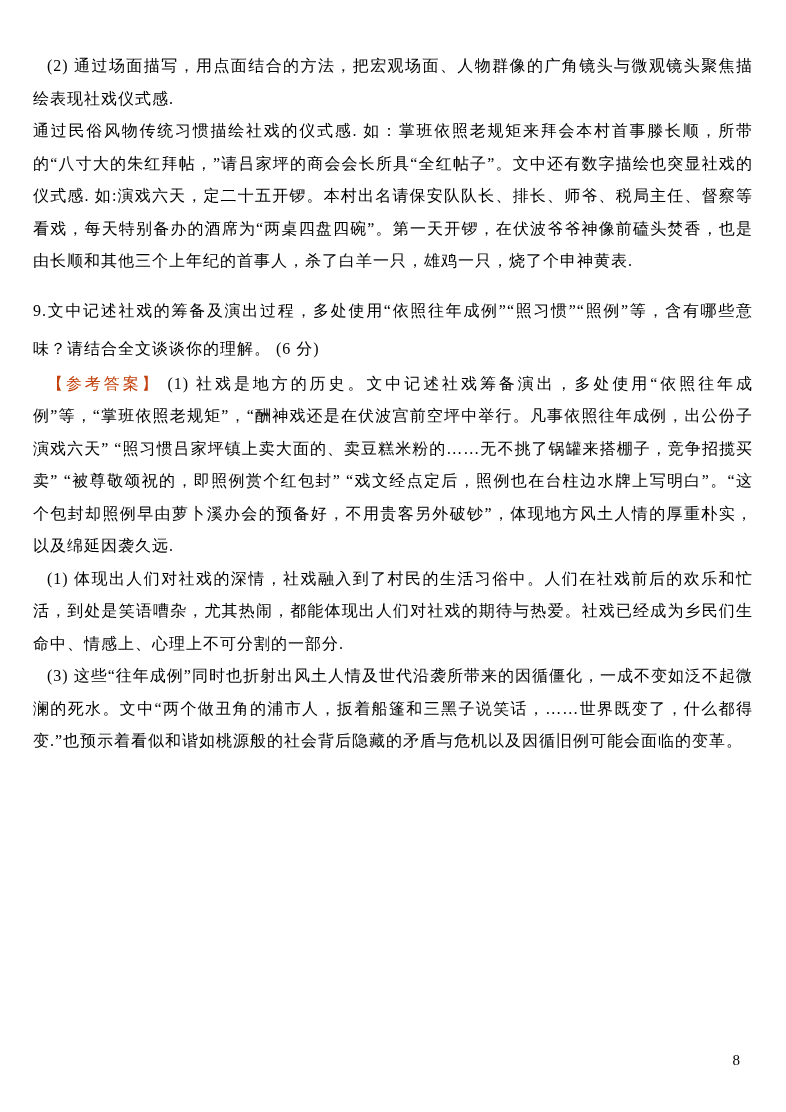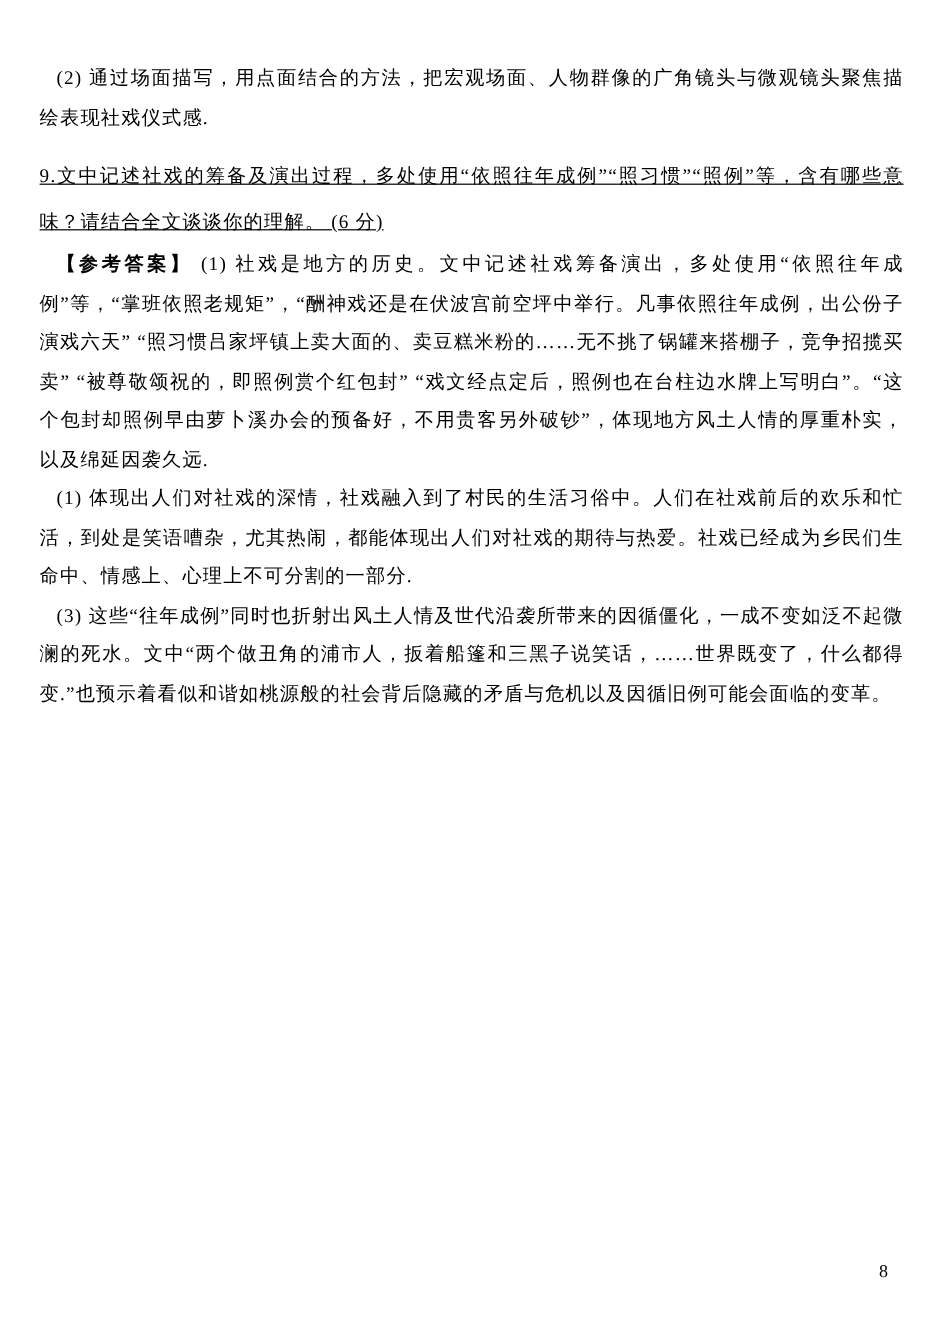--- a/index.html
+++ b/index.html
@@ -29,28 +29,26 @@
     letter-spacing: 1px;
     text-align: justify;
     color: #000000;
   }
   p.indent {
     text-indent: 14px;
   }
   p.question {
     margin-top: 14px;
     line-height: 38px;
-    text-decoration: underline;
   }
   .answer-block {
     margin-top: 20px;
   }
   .red-label {
-    color: #000000;
-    font-weight: bold;
+    color: #c2410c;
   }
   .page-number {
     position: absolute;
     right: 46px;
     bottom: 44px;
     font-size: 15px;
     line-height: 15px;
     color: #000000;
     font-family: "Liberation Serif", "DejaVu Serif", serif;
   }
@@ -58,20 +56,21 @@
 </head>
 <body>
 
 <div class="page">
   <div class="content">
 
     <p class="body-text indent">(2) 通过场面描写，用点面结合的方法，把宏观场面、人物群像的广角镜头与微观镜头聚焦描绘表现社戏仪式感.</p>
 
 
 
+    <p class="body-text">通过民俗风物传统习惯描绘社戏的仪式感. 如：掌班依照老规矩来拜会本村首事滕长顺，所带的“八寸大的朱红拜帖，”请吕家坪的商会会长所具“全红帖子”。文中还有数字描绘也突显社戏的仪式感. 如:演戏六天，定二十五开锣。本村出名请保安队队长、排长、师爷、税局主任、督察等看戏，每天特别备办的酒席为“两桌四盘四碗”。第一天开锣，在伏波爷爷神像前磕头焚香，也是由长顺和其他三个上年纪的首事人，杀了白羊一只，雄鸡一只，烧了个申神黄表.</p>
 
 
     <p class="body-text question">9.文中记述社戏的筹备及演出过程，多处使用“依照往年成例”“照习惯”“照例”等，含有哪些意味？请结合全文谈谈你的理解。 (6 分)</p>
 
     <p class="body-text indent answer-block"><span class="red-label">【参考答案】</span><span> (1) 社戏是地方的历史。文中记述社戏筹备演出，多处使用“依照往年成例”等，“掌班依照老规矩”，“酬神戏还是在伏波宫前空坪中举行。凡事依照往年成例，出公份子演戏六天” “照习惯吕家坪镇上卖大面的、卖豆糕米粉的……无不挑了锅罐来搭棚子，竞争招揽买卖” “被尊敬颂祝的，即照例赏个红包封” “戏文经点定后，照例也在台柱边水牌上写明白”。“这个包封却照例早由萝卜溪办会的预备好，不用贵客另外破钞”，体现地方风土人情的厚重朴实，以及绵延因袭久远.</span></p>
 
     <p class="body-text indent">(1) 体现出人们对社戏的深情，社戏融入到了村民的生活习俗中。人们在社戏前后的欢乐和忙活，到处是笑语嘈杂，尤其热闹，都能体现出人们对社戏的期待与热爱。社戏已经成为乡民们生命中、情感上、心理上不可分割的一部分.</p>
 
     <p class="body-text indent">(3) 这些“往年成例”同时也折射出风土人情及世代沿袭所带来的因循僵化，一成不变如泛不起微澜的死水。文中“两个做丑角的浦市人，扳着船篷和三黑子说笑话，……世界既变了，什么都得变.”也预示着看似和谐如桃源般的社会背后隐藏的矛盾与危机以及因循旧例可能会面临的变革。</p>
 

